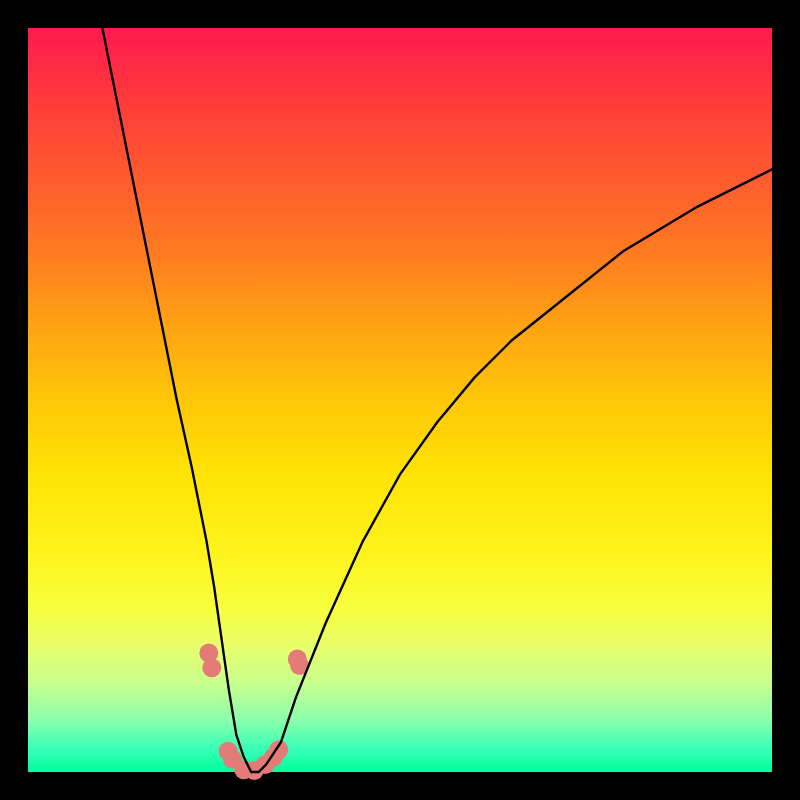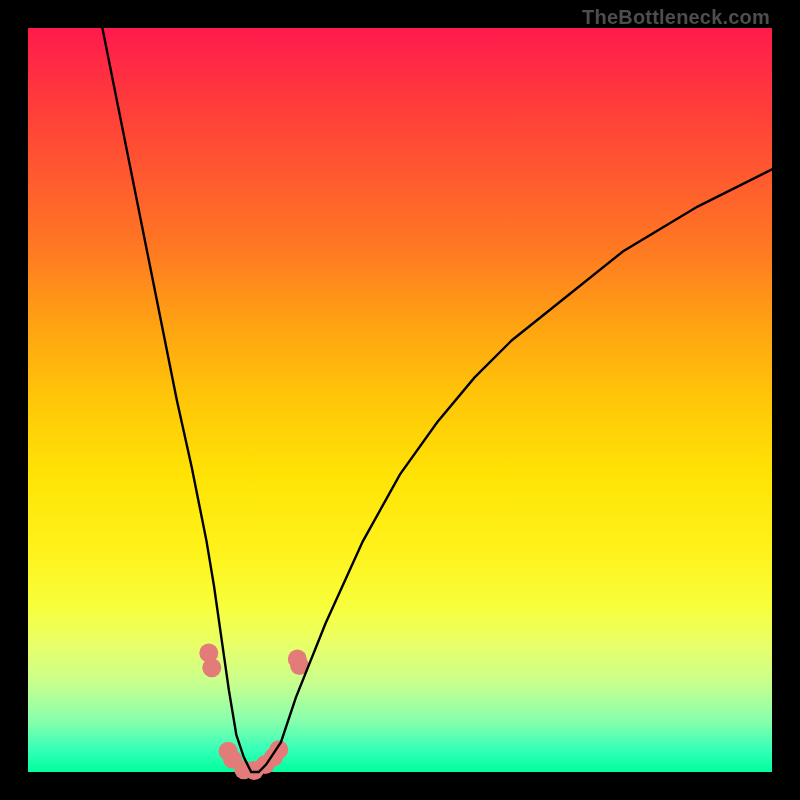--- a/index.html
+++ b/index.html
@@ -55,21 +55,20 @@
     stroke-linecap: round;
   }
   .blob {
     fill: #e37b78;
   }
 </style>
 </head>
 <body>
 
 <div class="frame">
-  <div class="watermark">TheBottleneck.com</div>
   <div class="plot-area">
     <svg class="curve" viewBox="0 0 744 744">
       <g id="markers-group">
           <circle cx="180.79" cy="624.96" r="9.5" class="blob"></circle>
           <circle cx="183.77" cy="639.84" r="9.5" class="blob"></circle>
           <circle cx="200.14" cy="723.17" r="9.5" class="blob"></circle>
           <circle cx="204.60" cy="731.35" r="9.5" class="blob"></circle>
           <circle cx="215.76" cy="741.77" r="9.5" class="blob"></circle>
           <circle cx="226.18" cy="742.51" r="9.5" class="blob"></circle>
           <circle cx="237.34" cy="736.56" r="9.5" class="blob"></circle>

